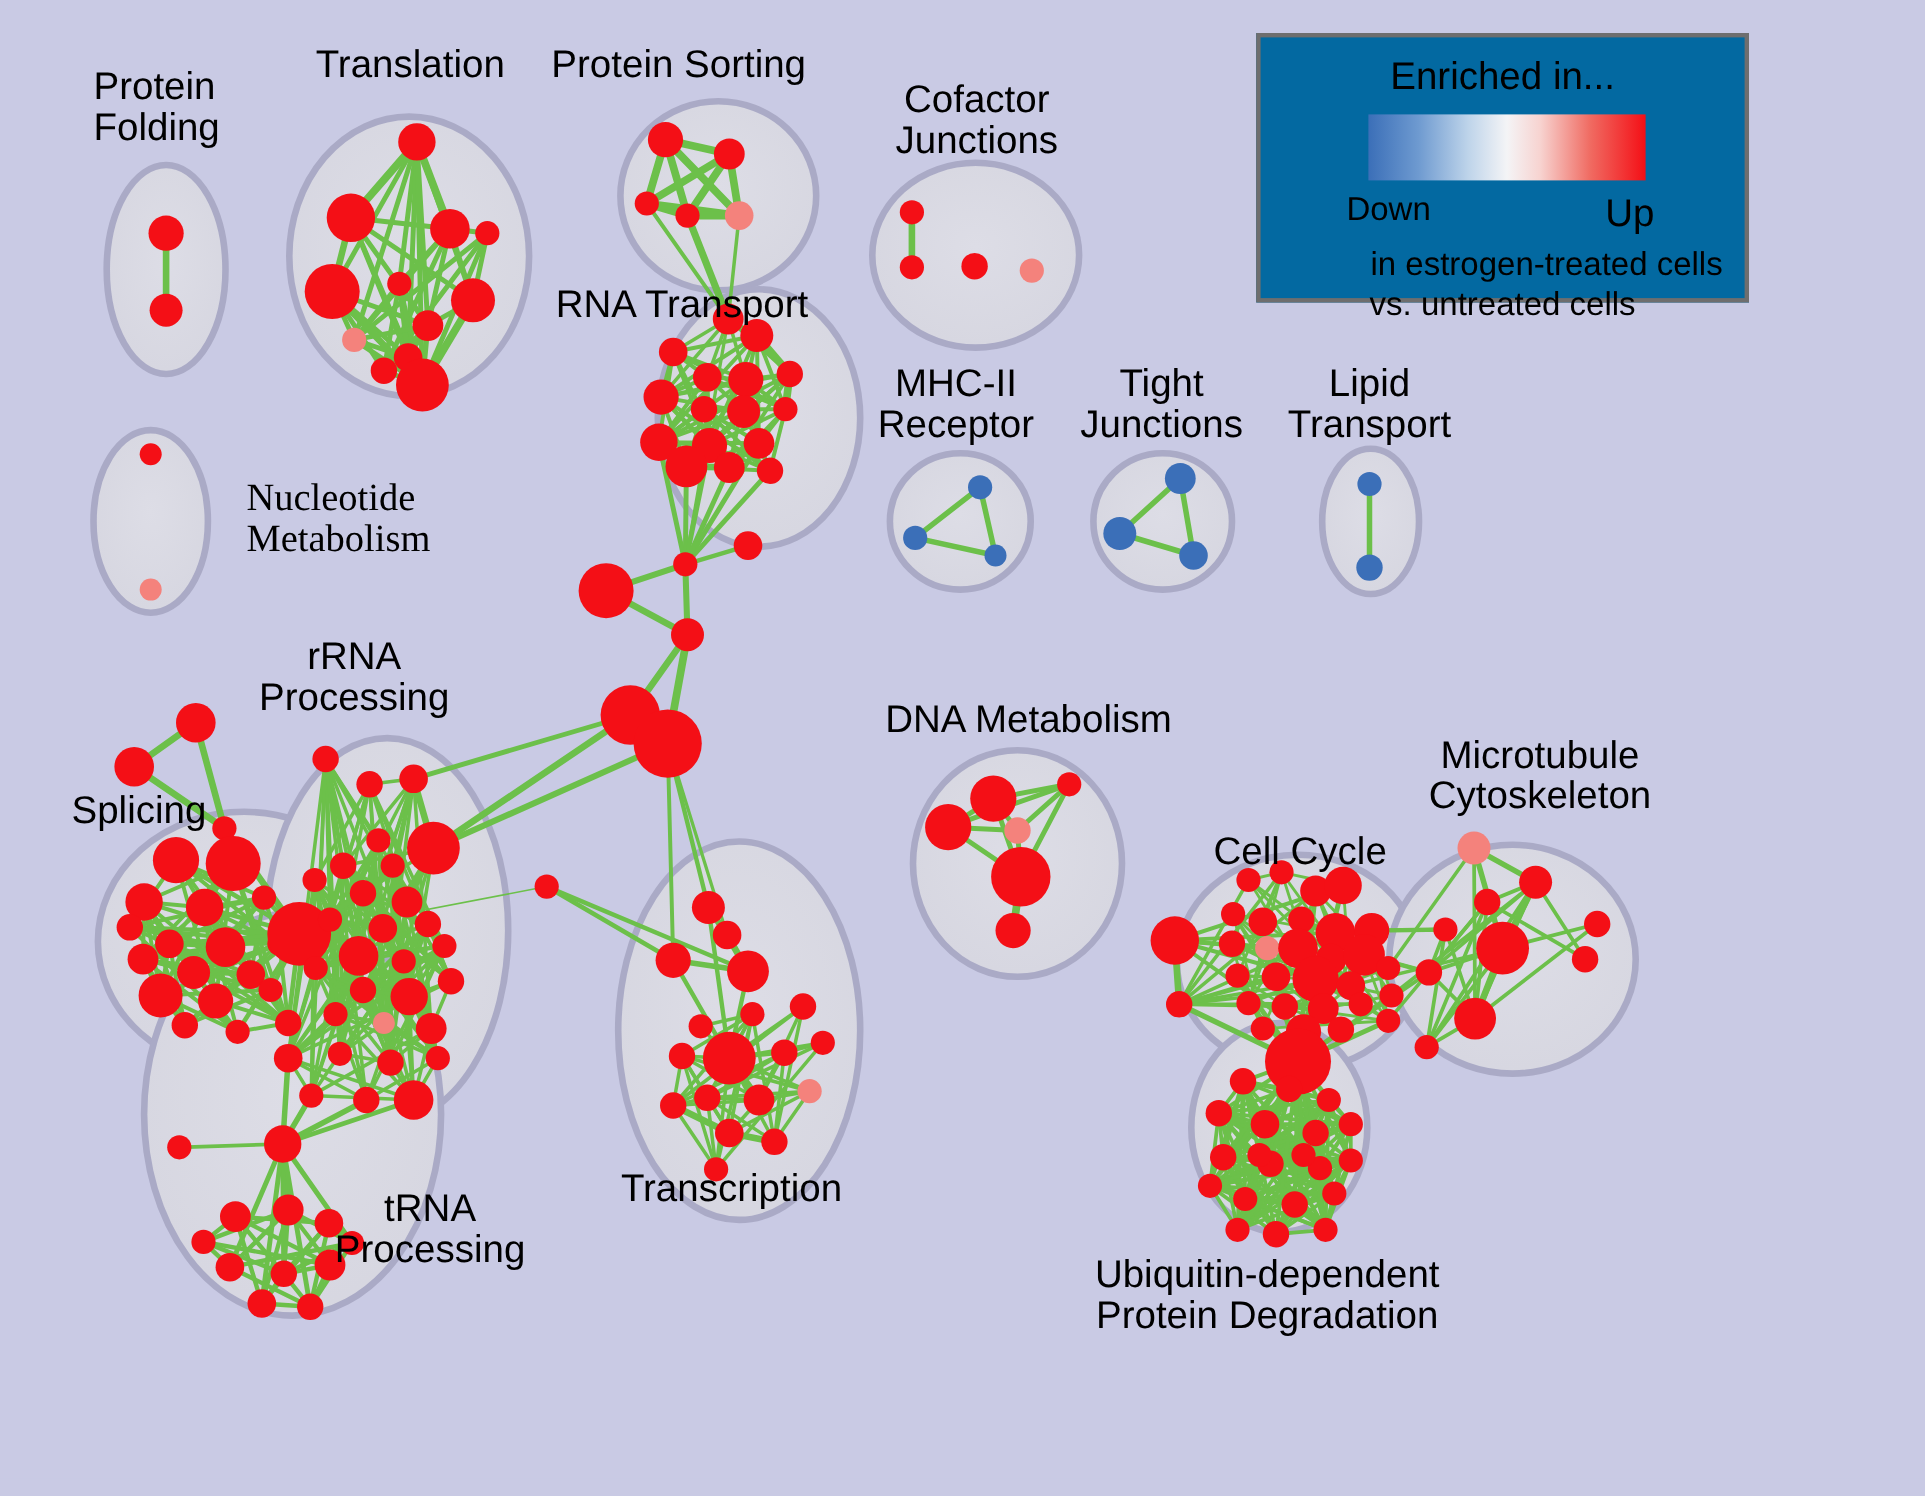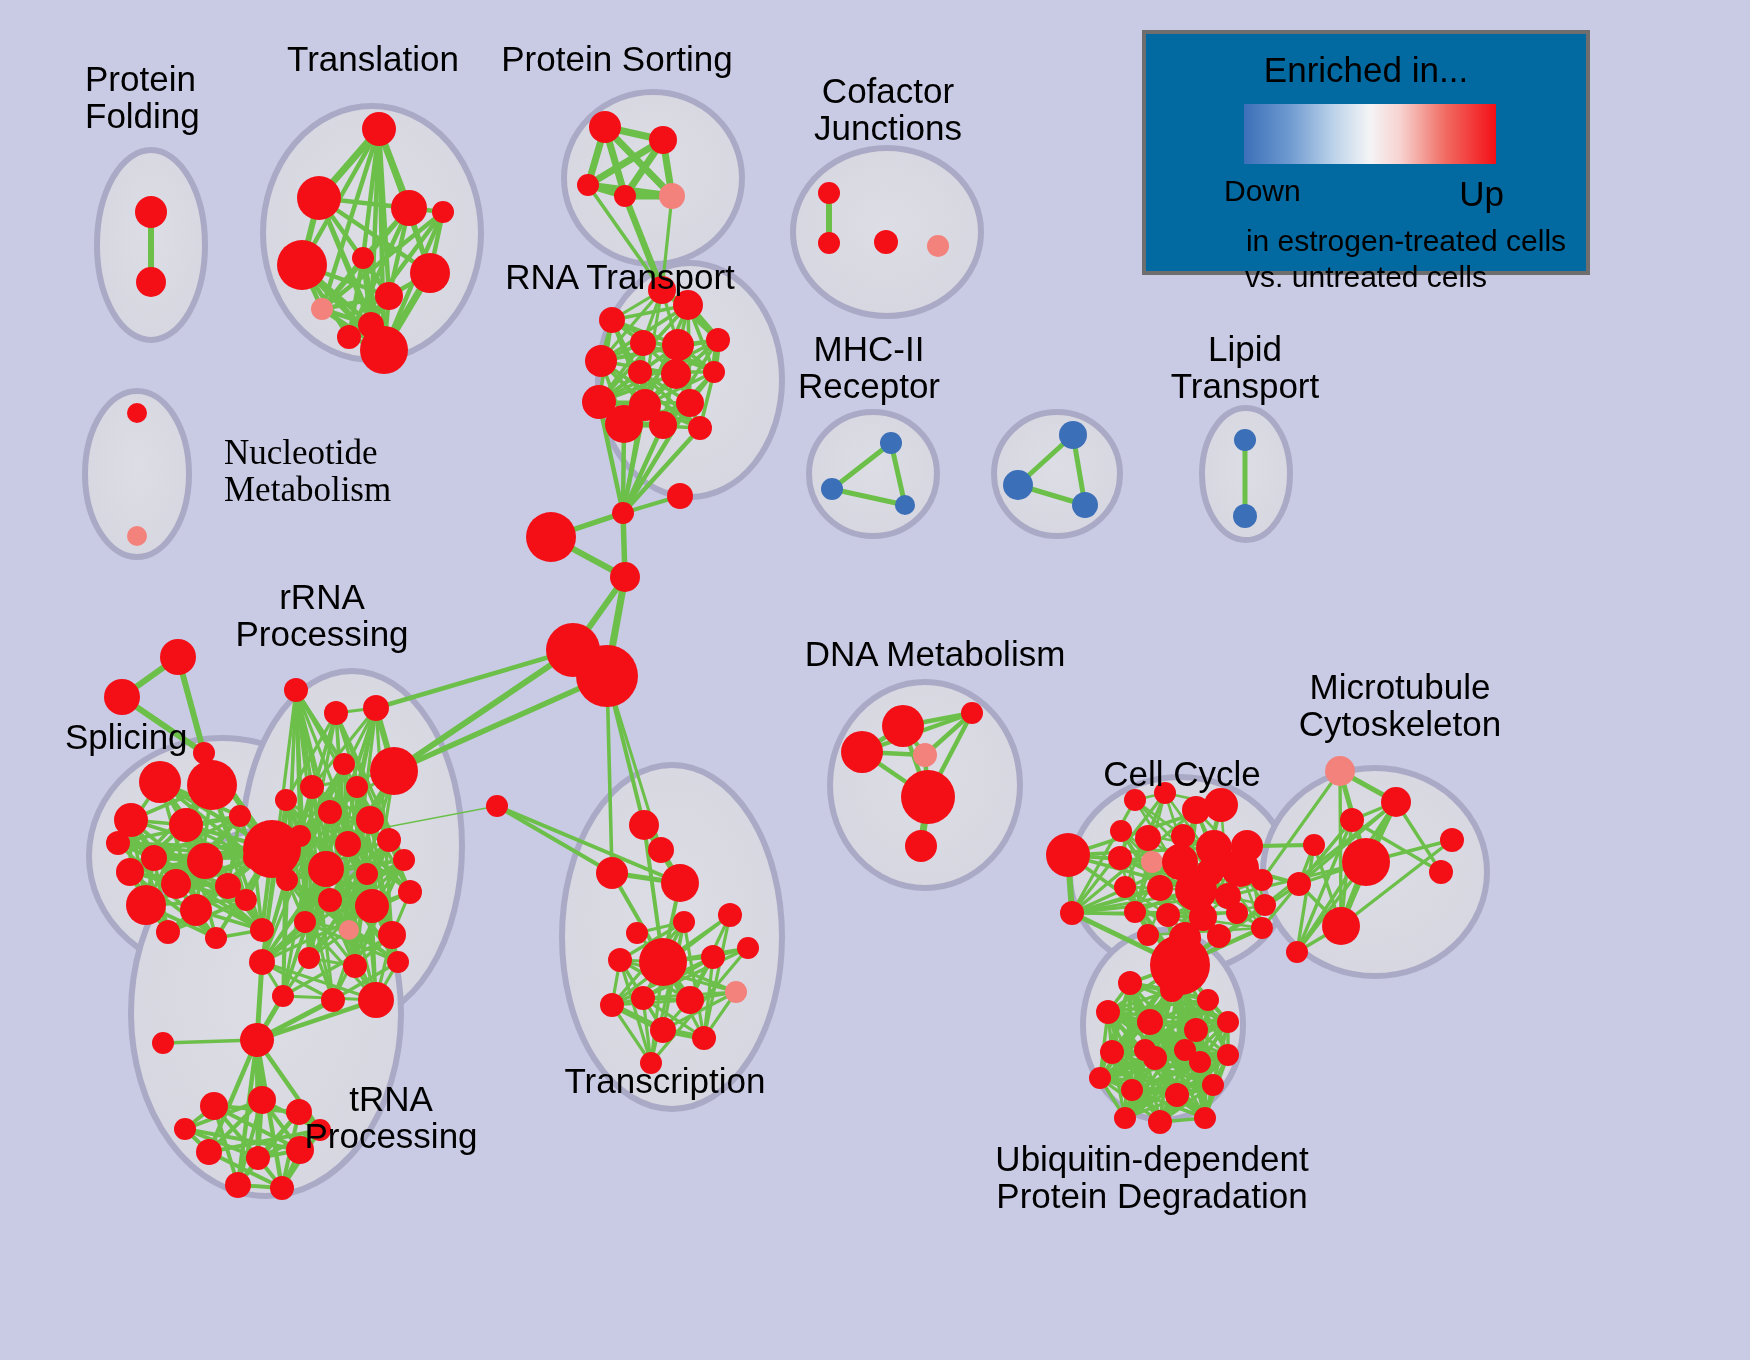--- a/index.html
+++ b/index.html
@@ -1088,20 +1088,22 @@
 Folding</div>
   <div class="lbl c" style="left:373px;top:40px;">Translation</div>
   <div class="lbl c" style="left:617px;top:40px;">Protein Sorting</div>
   <div class="lbl c" style="left:620px;top:226px;margin-top:32px;">RNA Transport</div>
   <div class="lbl c" style="left:888px;top:72px;">Cofactor
 Junctions</div>
   <div class="lbl" style="left:224px;top:434px;font-family:Liberation Serif, serif;">Nucleotide
 Metabolism</div>
   <div class="lbl c" style="left:869px;top:330px;">MHC-II
 Receptor</div>
+  <div class="lbl c" style="left:1056px;top:330px;">Tight
+Junctions</div>
   <div class="lbl c" style="left:1245px;top:330px;">Lipid
 Transport</div>
   <div class="lbl" style="left:65px;top:718px;">Splicing</div>
   <div class="lbl c" style="left:322px;top:578px;">rRNA
 Processing</div>
   <div class="lbl c" style="left:391px;top:1080px;">tRNA
 Processing</div>
   <div class="lbl c" style="left:665px;top:1062px;">Transcription</div>
   <div class="lbl c" style="left:935px;top:635px;">DNA Metabolism</div>
   <div class="lbl c" style="left:1182px;top:755px;">Cell Cycle</div>

